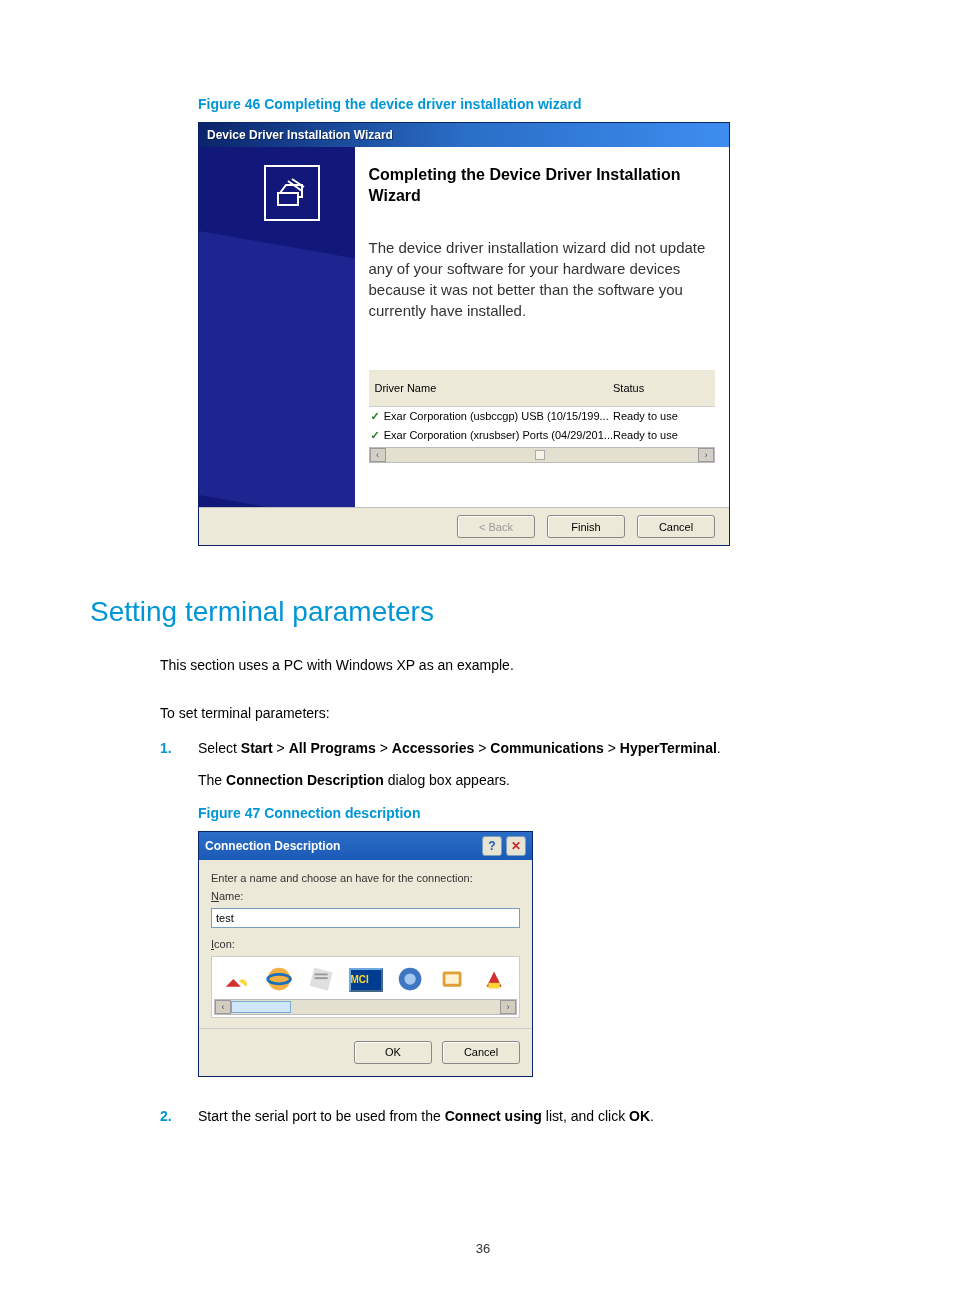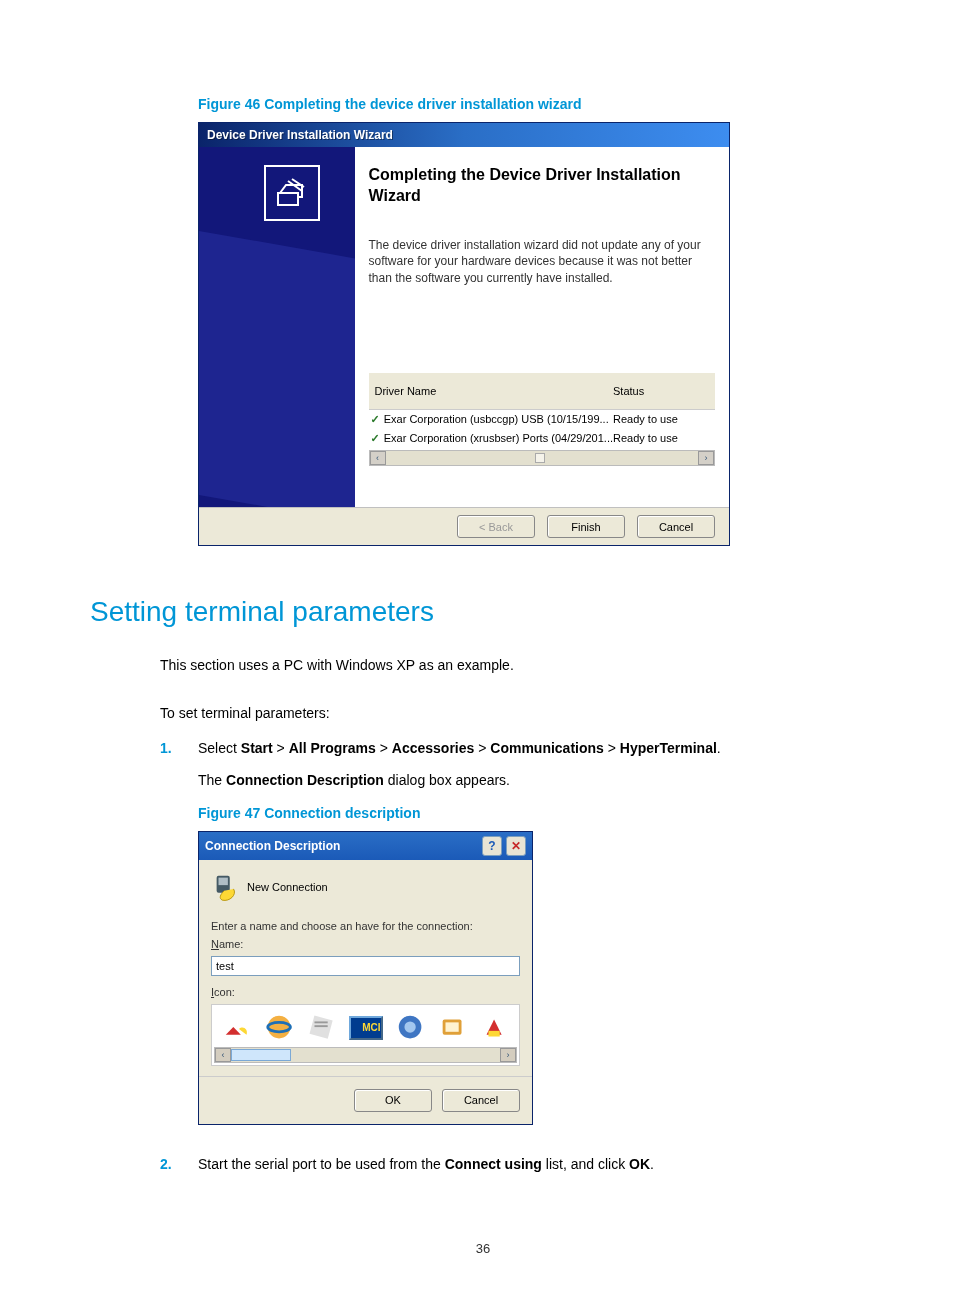--- a/index.html
+++ b/index.html
@@ -71,24 +71,24 @@
     display: flex;
     flex-direction: column;
   }
   .wizard-heading {
     font-size: 16px;
     font-weight: bold;
     margin-bottom: 30px;
     line-height: 1.3;
   }
   .wizard-desc {
-    font-size: 12px;
+    font-size: 15px;
     color: #333;
     line-height: 1.4;
-    margin-bottom: 86px;
+    margin-bottom: 49px;
   }
   .drv-header {
     display: flex;
     font-size: 11px;
     padding: 12px 2px;
     border-bottom: 1px solid #ccc;
     background: #ece9d8;
   }
   .drv-header .c1 { flex: 1; padding-left: 4px; }
   .drv-header .c2 { width: 100px; }
@@ -253,21 +253,21 @@
     width: 34px; height: 34px;
     display: flex; align-items: center; justify-content: center;
   }
   .icon-strip .mci {
     background: #003c8f;
     color: #fdd835;
     font-weight: bold;
     font-size: 10px;
     border: 2px outset #6fa8dc;
     width: 44px; height: 24px;
-    line-height: 20px; text-align: right;
+    line-height: 20px; text-align: left;
   }
   .hscroll {
     display: flex;
     align-items: center;
     background: #e3e0cf;
     height: 16px;
     border: 1px solid #bbb;
   }
   .hscroll .arrow-l, .hscroll .arrow-r {
     width: 16px; height: 100%;
@@ -368,30 +368,20 @@
 <div class="fig-caption">Figure 47 Connection description</div>
 
 <div class="conn-window">
   <div class="conn-title">
     <span>Connection Description</span>
     <span class="spacer"></span>
     <div class="tb-btn">?</div>
     <div class="tb-btn close">✕</div>
   </div>
   <div class="conn-body">
-    <div class="nc-row">
-      <div class="phone-icon">
-        <svg viewBox="0 0 32 32">
-          <rect x="6" y="4" width="14" height="18" rx="2" fill="#455a64"></rect>
-          <rect x="8" y="6" width="10" height="8" fill="#b0bec5"></rect>
-          <path d="M14 20 C10 24, 8 28, 12 30 C20 32, 28 24, 24 18" fill="#fdd835" stroke="#b59410"></path>
-        </svg>
-      </div>
-      <span>New Connection</span>
-    </div>
     <div class="conn-label">Enter a name and choose an have for the connection:</div>
     <div class="conn-label">
       <span class="ul">N</span><span>ame:</span>
     </div>
     <input class="conn-input" type="text" value="test" style="">
     <div class="conn-label">
       <span class="ul">I</span><span>con:</span>
     </div>
     <div class="icon-strip-wrap">
       <div class="icon-strip">

